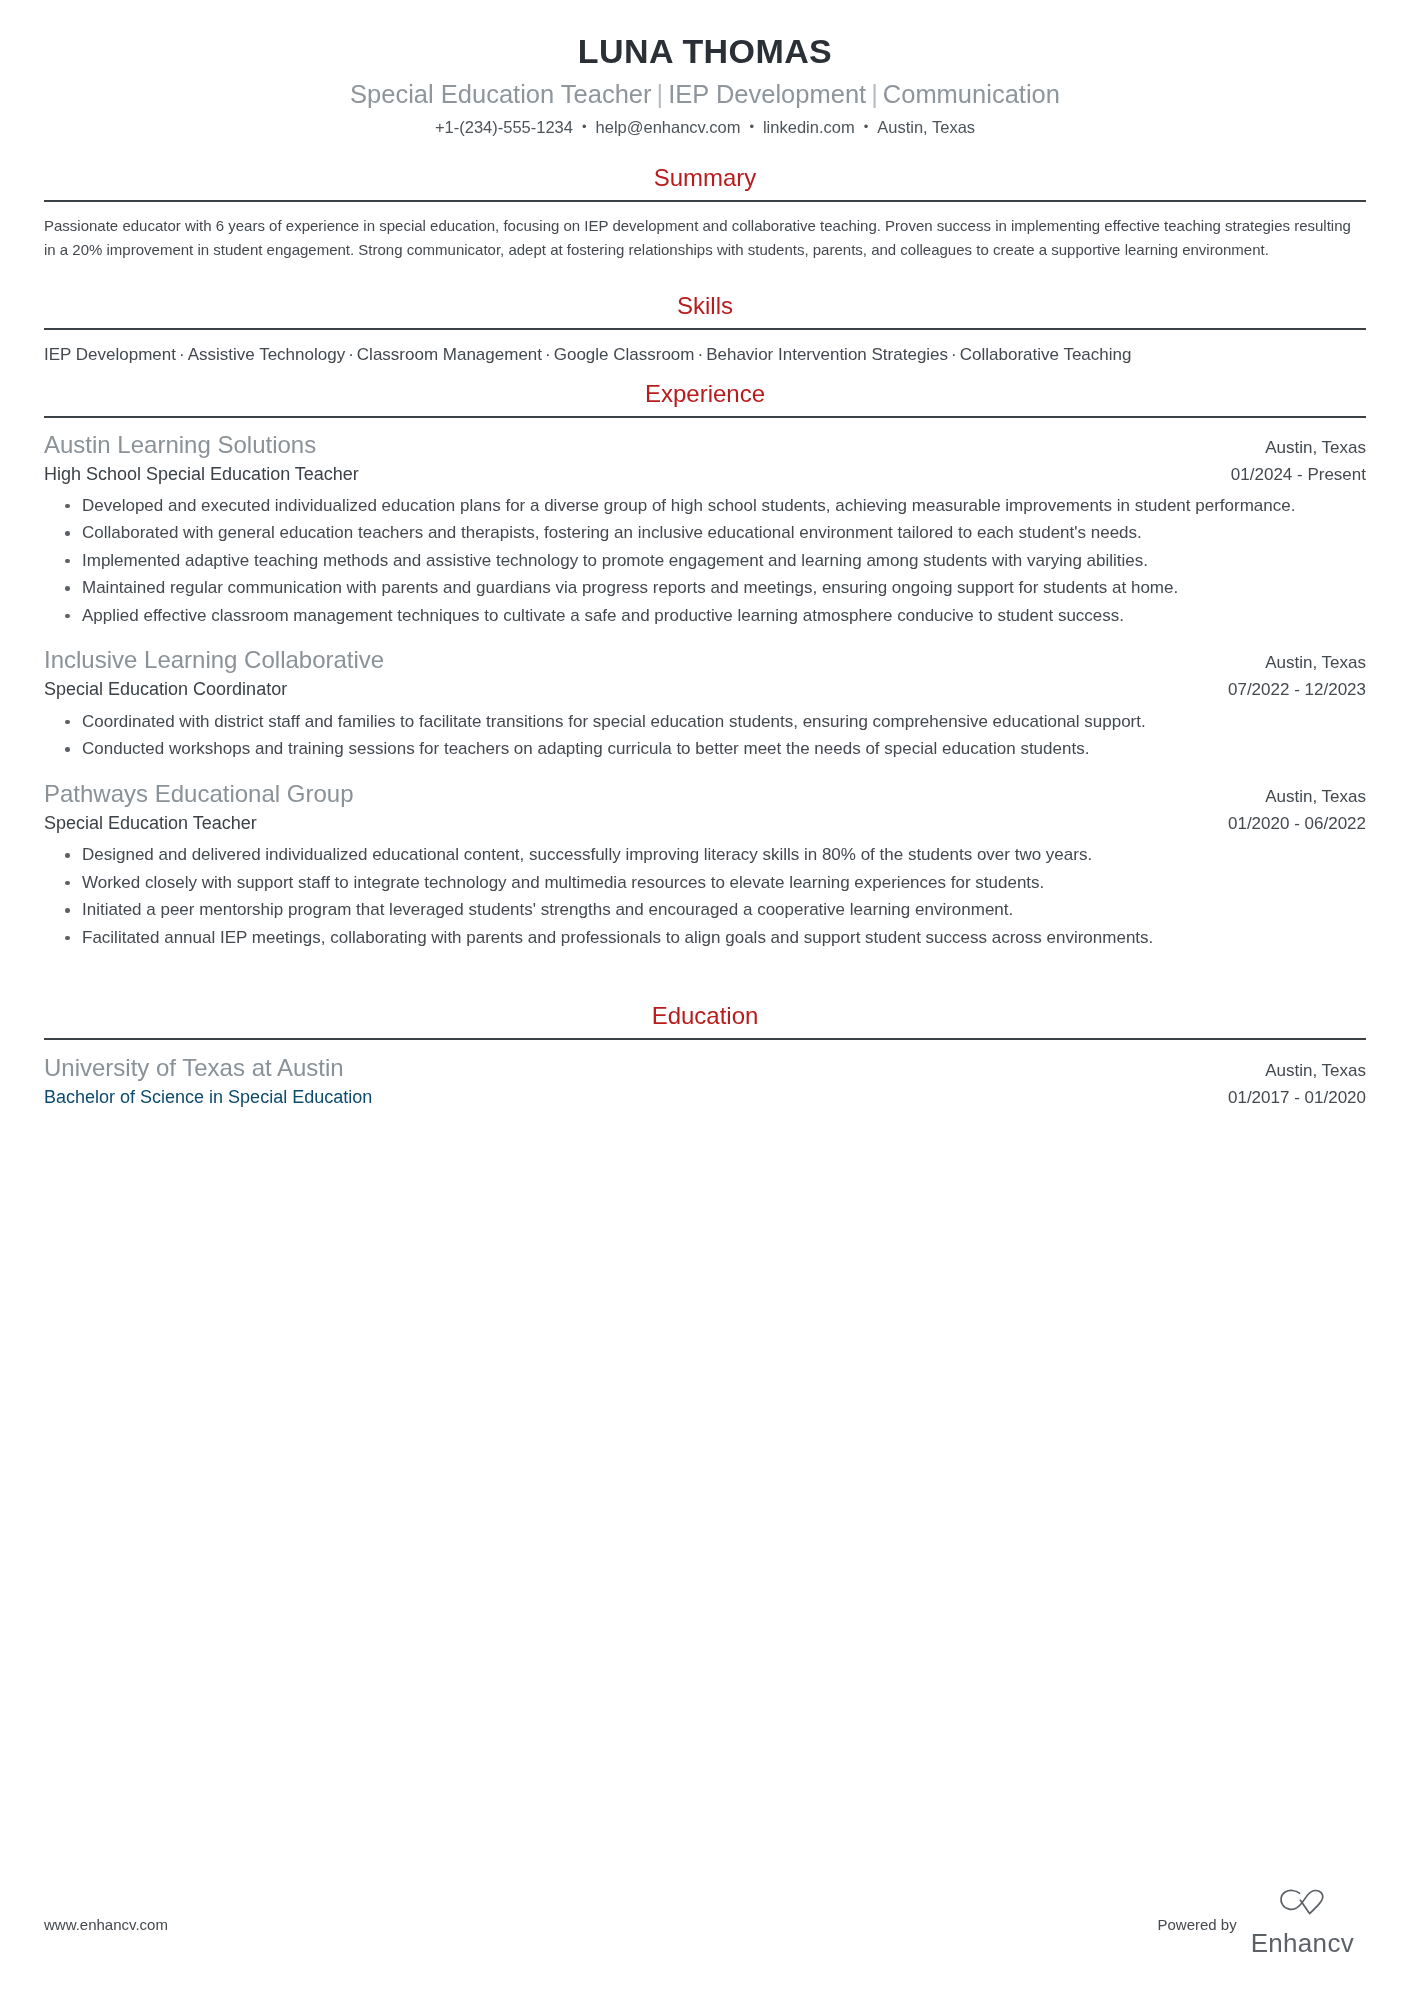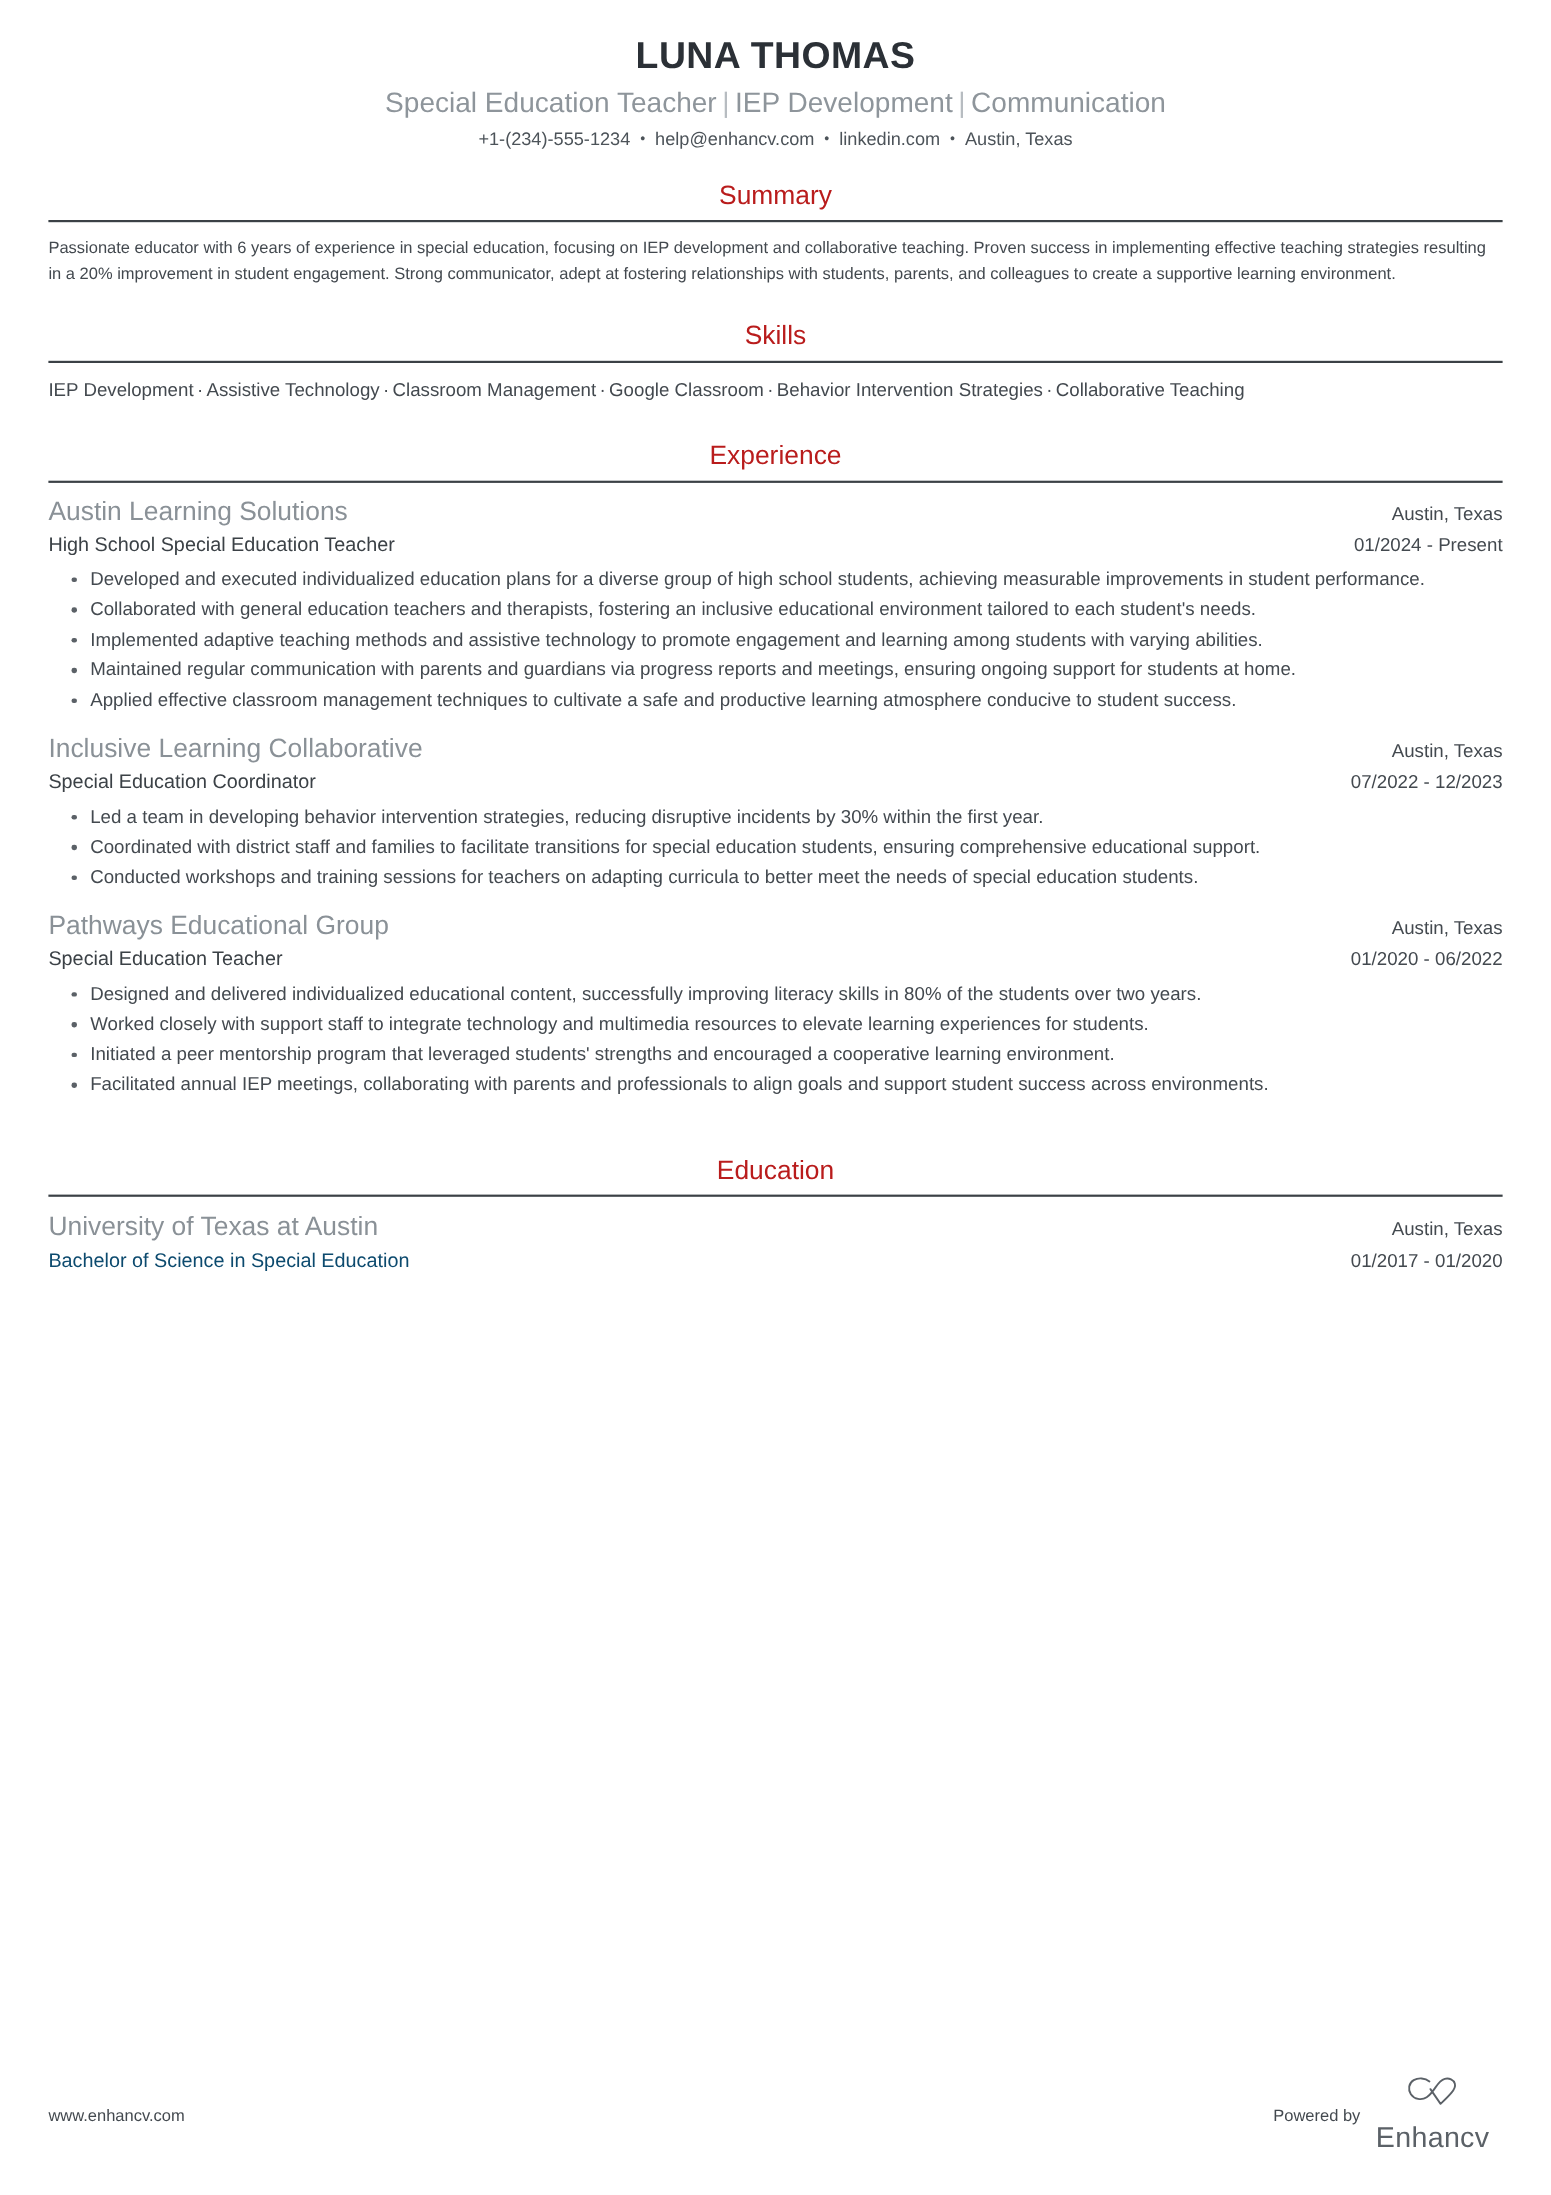--- a/index.html
+++ b/index.html
@@ -223,21 +223,21 @@
     <div class="section-rule"></div>
     <div class="body-text">Passionate educator with 6 years of experience in special education, focusing on IEP development and collaborative teaching. Proven success in implementing effective teaching strategies resulting in a 20% improvement in student engagement. Strong communicator, adept at fostering relationships with students, parents, and colleagues to create a supportive learning environment.</div>
   </div>
 
   <div class="section" style="margin-top:30px;">
     <div class="section-title">Skills</div>
     <div class="section-rule"></div>
     <div class="skills-text" id="skills-list"><span>IEP Development</span><span class="skdot">·</span><span>Assistive Technology</span><span class="skdot">·</span><span>Classroom Management</span><span class="skdot">·</span><span>Google Classroom</span><span class="skdot">·</span><span>Behavior Intervention Strategies</span><span class="skdot">·</span><span>Collaborative Teaching</span></div>
   </div>
 
-  <div class="section" style="margin-top:33px;">
+  <div class="section" style="margin-top:12px;">
     <div class="section-title">Experience</div>
     <div class="section-rule"></div>
     <div id="experience-entries">
         <div class="entry">
           <div class="entry-row">
             <div class="org">Austin Learning Solutions</div>
             <div class="org-right">Austin, Texas</div>
           </div>
           <div class="entry-row">
             <div class="role">High School Special Education Teacher</div>
@@ -254,21 +254,20 @@
         <div class="entry">
           <div class="entry-row">
             <div class="org">Inclusive Learning Collaborative</div>
             <div class="org-right">Austin, Texas</div>
           </div>
           <div class="entry-row">
             <div class="role">Special Education Coordinator</div>
             <div class="role-right">07/2022 - 12/2023</div>
           </div>
           <ul class="bullets">
-            <li>Led a team in developing behavior intervention strategies, reducing disruptive incidents by 30% within the first year.</li>
             <li>Coordinated with district staff and families to facilitate transitions for special education students, ensuring comprehensive educational support.</li>
             <li>Conducted workshops and training sessions for teachers on adapting curricula to better meet the needs of special education students.</li>
           </ul>
         </div>
         <div class="entry">
           <div class="entry-row">
             <div class="org">Pathways Educational Group</div>
             <div class="org-right">Austin, Texas</div>
           </div>
           <div class="entry-row">

